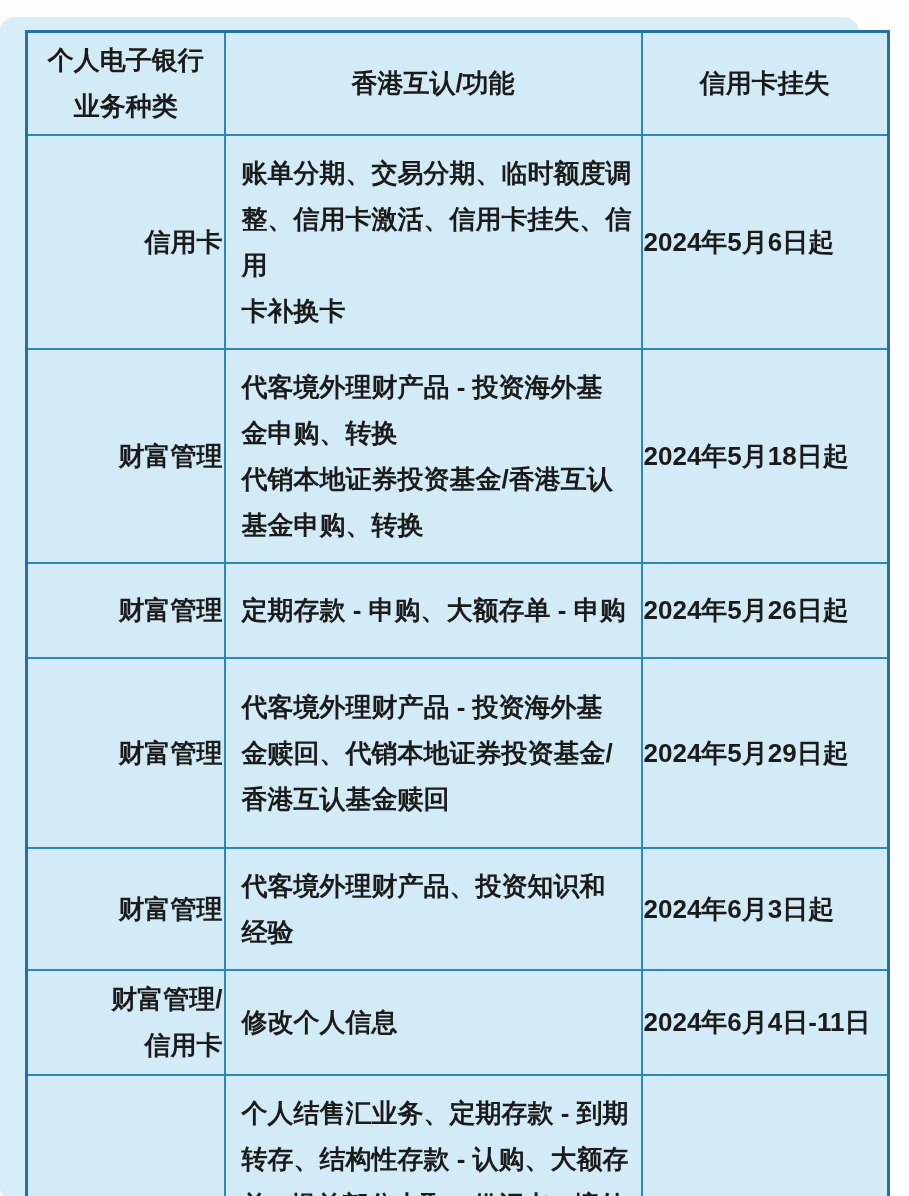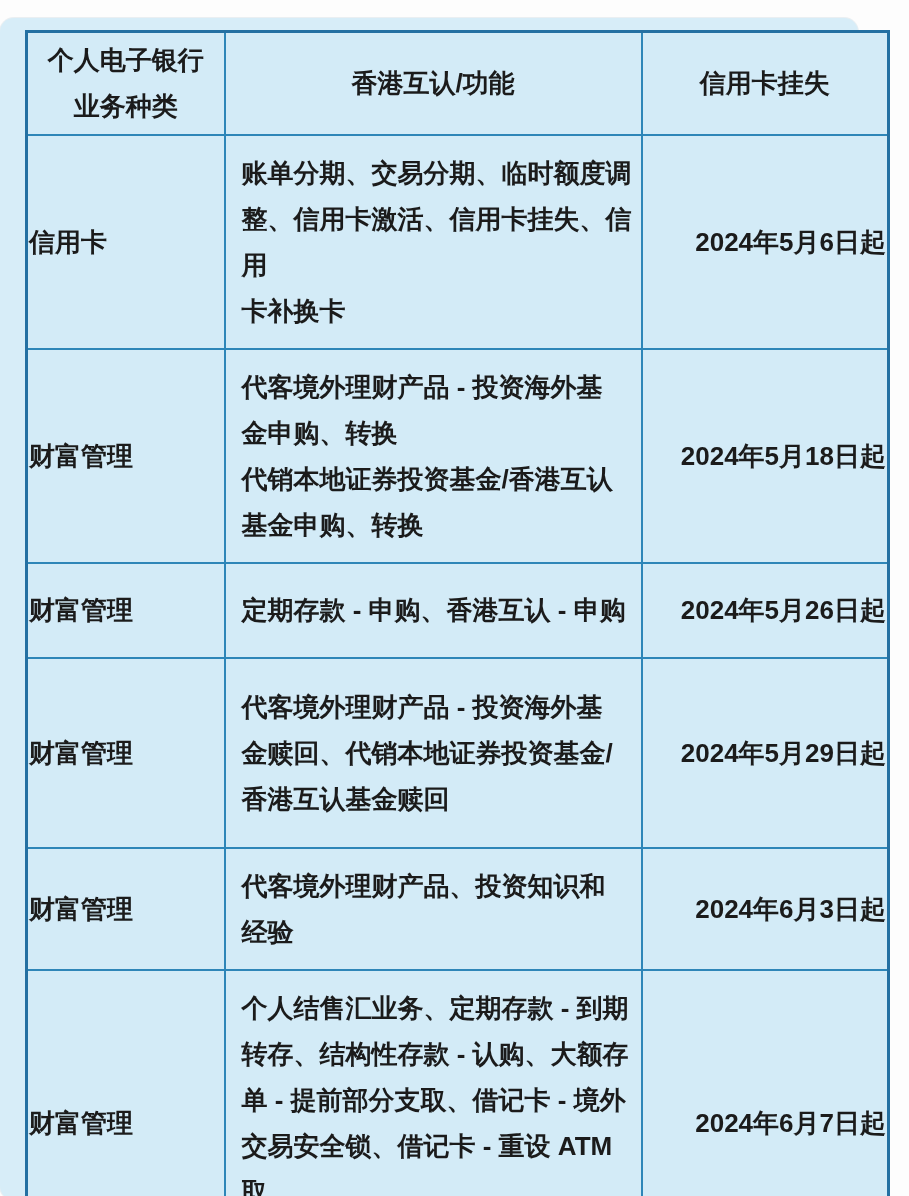--- a/index.html
+++ b/index.html
@@ -47,34 +47,34 @@
   col.c-fn   { width: 417px; }
   col.c-time { width: 247px; }
   th {
     font-weight: 700;
     font-size: 27px;
     text-align: center;
     white-space: pre-line;
     line-height: 42px;
   }
   td.cat {
-    text-align: left;
+    text-align: right;
     font-weight: 600;
     white-space: pre-line;
     line-height: 40px;
     border-radius: 24px;
   }
   td.fn {
     text-align: left;
     font-weight: 600;
     padding: 14px 8px 14px 16px;
     white-space: pre-line;
   }
   td.time {
-    text-align: right;
+    text-align: left;
     font-weight: 600;
     white-space: nowrap;
   }
   tr.h-header { height: 103px; }
   tr.h-r0 { height: 145px; }
   tr.h-r1 { height: 182px; }
   tr.h-r2 { height: 95px;  }
   tr.h-r3 { height: 190px; }
   tr.h-r4 { height: 110px; }
   tr.h-r5 { height: 105px; }
@@ -110,35 +110,41 @@
         <tr class="h-r1">
           <td class="cat">财富管理</td>
           <td class="fn">代客境外理财产品 - 投资海外基
 金申购、转换
 代销本地证券投资基金/香港互认
 基金申购、转换</td>
           <td class="time">2024年5月18日起</td>
         </tr>
         <tr class="h-r2">
           <td class="cat">财富管理</td>
-          <td class="fn">定期存款 - 申购、香港互认 - 申购</td>
+          <td class="fn">定期存款 - 申购、大额存单 - 申购</td>
           <td class="time">2024年5月26日起</td>
         </tr>
         <tr class="h-r3">
           <td class="cat">财富管理</td>
           <td class="fn">代客境外理财产品 - 投资海外基
 金赎回、代销本地证券投资基金/
 香港互认基金赎回</td>
           <td class="time">2024年5月29日起</td>
         </tr>
         <tr class="h-r4">
           <td class="cat">财富管理</td>
           <td class="fn">代客境外理财产品、投资知识和
 经验</td>
           <td class="time">2024年6月3日起</td>
+        </tr>
+        <tr class="h-r5">
+          <td class="cat">财富管理/
+信用卡</td>
+          <td class="fn">修改个人信息</td>
+          <td class="time">2024年6月4日-11日</td>
         </tr>
         <tr class="h-r6">
           <td class="cat">财富管理</td>
           <td class="fn">个人结售汇业务、定期存款 - 到期
 转存、结构性存款 - 认购、大额存
 单 - 提前部分支取、借记卡 - 境外
 交易安全锁、借记卡 - 重设 ATM 取
 款密码</td>
           <td class="time">2024年6月7日起</td>
         </tr>

